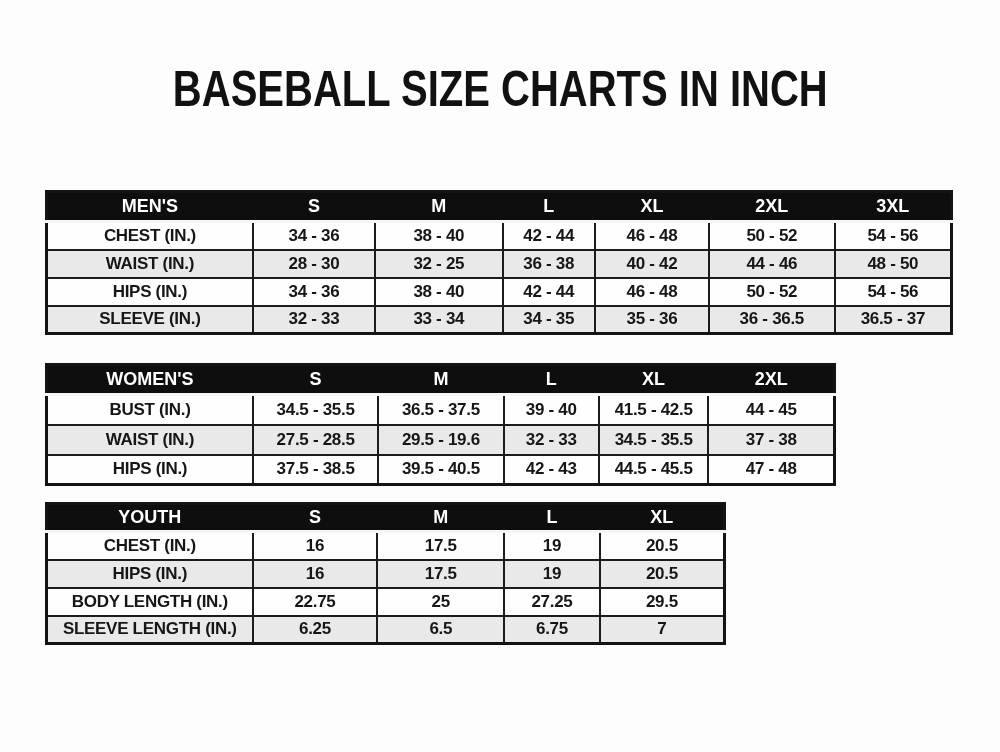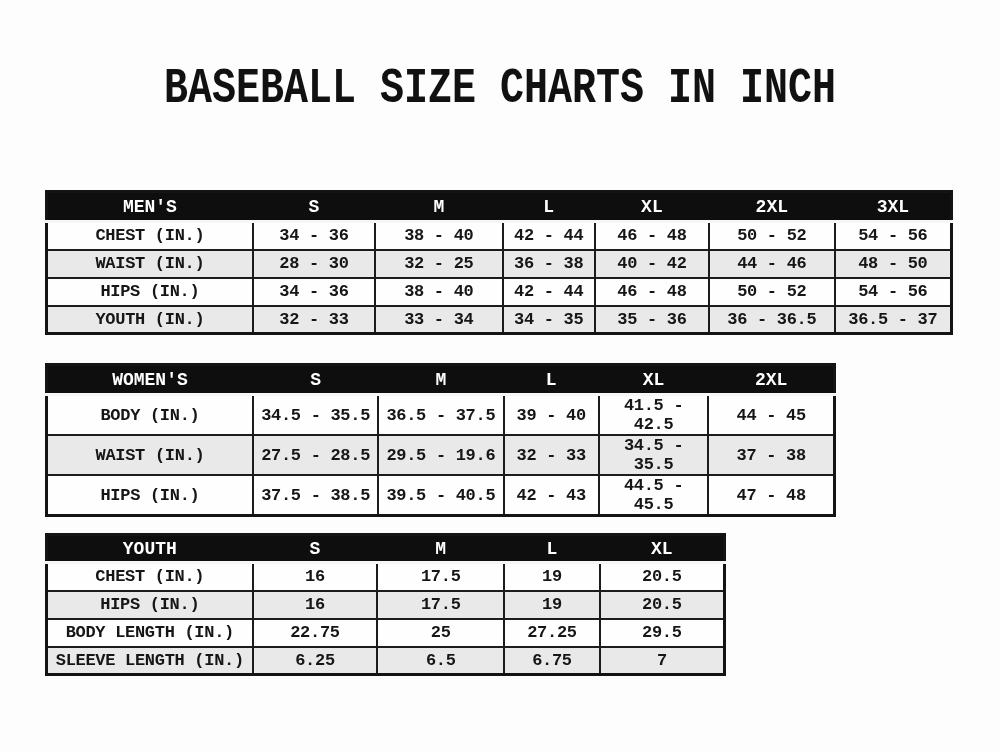--- a/index.html
+++ b/index.html
@@ -3,21 +3,21 @@
 <meta charset="utf-8">
 <style>
   * { margin: 0; padding: 0; box-sizing: border-box; }
   html, body {
     width: 1000px; height: 752px;
     background: #fdfdfd;
     font-family: "Liberation Sans", sans-serif;
     color: #161616;
     overflow: hidden;
   }
-  .page { width: 1000px; height: 752px; position: relative; font-family: Liberation Mono, monospace; }
+  .page { width: 1000px; height: 752px; position: relative; }
 
   h1.title {
     padding-top: 62px;
     text-align: center;
     font-size: 50px;
     line-height: 54px;
     font-weight: 800;
     white-space: nowrap;
     letter-spacing: 0px;
     color: #111;
@@ -122,21 +122,21 @@
           <tr>
             <th>HIPS (IN.)</th>
             <td>34 - 36</td>
             <td>38 - 40</td>
             <td>42 - 44</td>
             <td>46 - 48</td>
             <td>50 - 52</td>
             <td>54 - 56</td>
           </tr>
           <tr>
-            <th>YOUTH (IN.)</th>
+            <th>SLEEVE (IN.)</th>
             <td>32 - 33</td>
             <td>33 - 34</td>
             <td>34 - 35</td>
             <td>35 - 36</td>
             <td>36 - 36.5</td>
             <td>36.5 - 37</td>
           </tr>
         </tbody>
     </table>
   </section>
@@ -156,21 +156,21 @@
             <th>WOMEN'S</th>
             <th>S</th>
             <th>M</th>
             <th>L</th>
             <th>XL</th>
             <th>2XL</th>
           </tr>
         </thead>
       <tbody>
           <tr>
-            <th>BODY (IN.)</th>
+            <th>BUST (IN.)</th>
             <td>34.5 - 35.5</td>
             <td>36.5 - 37.5</td>
             <td>39 - 40</td>
             <td>41.5 - 42.5</td>
             <td>44 - 45</td>
           </tr>
           <tr>
             <th>WAIST (IN.)</th>
             <td>27.5 - 28.5</td>
             <td>29.5 - 19.6</td>

